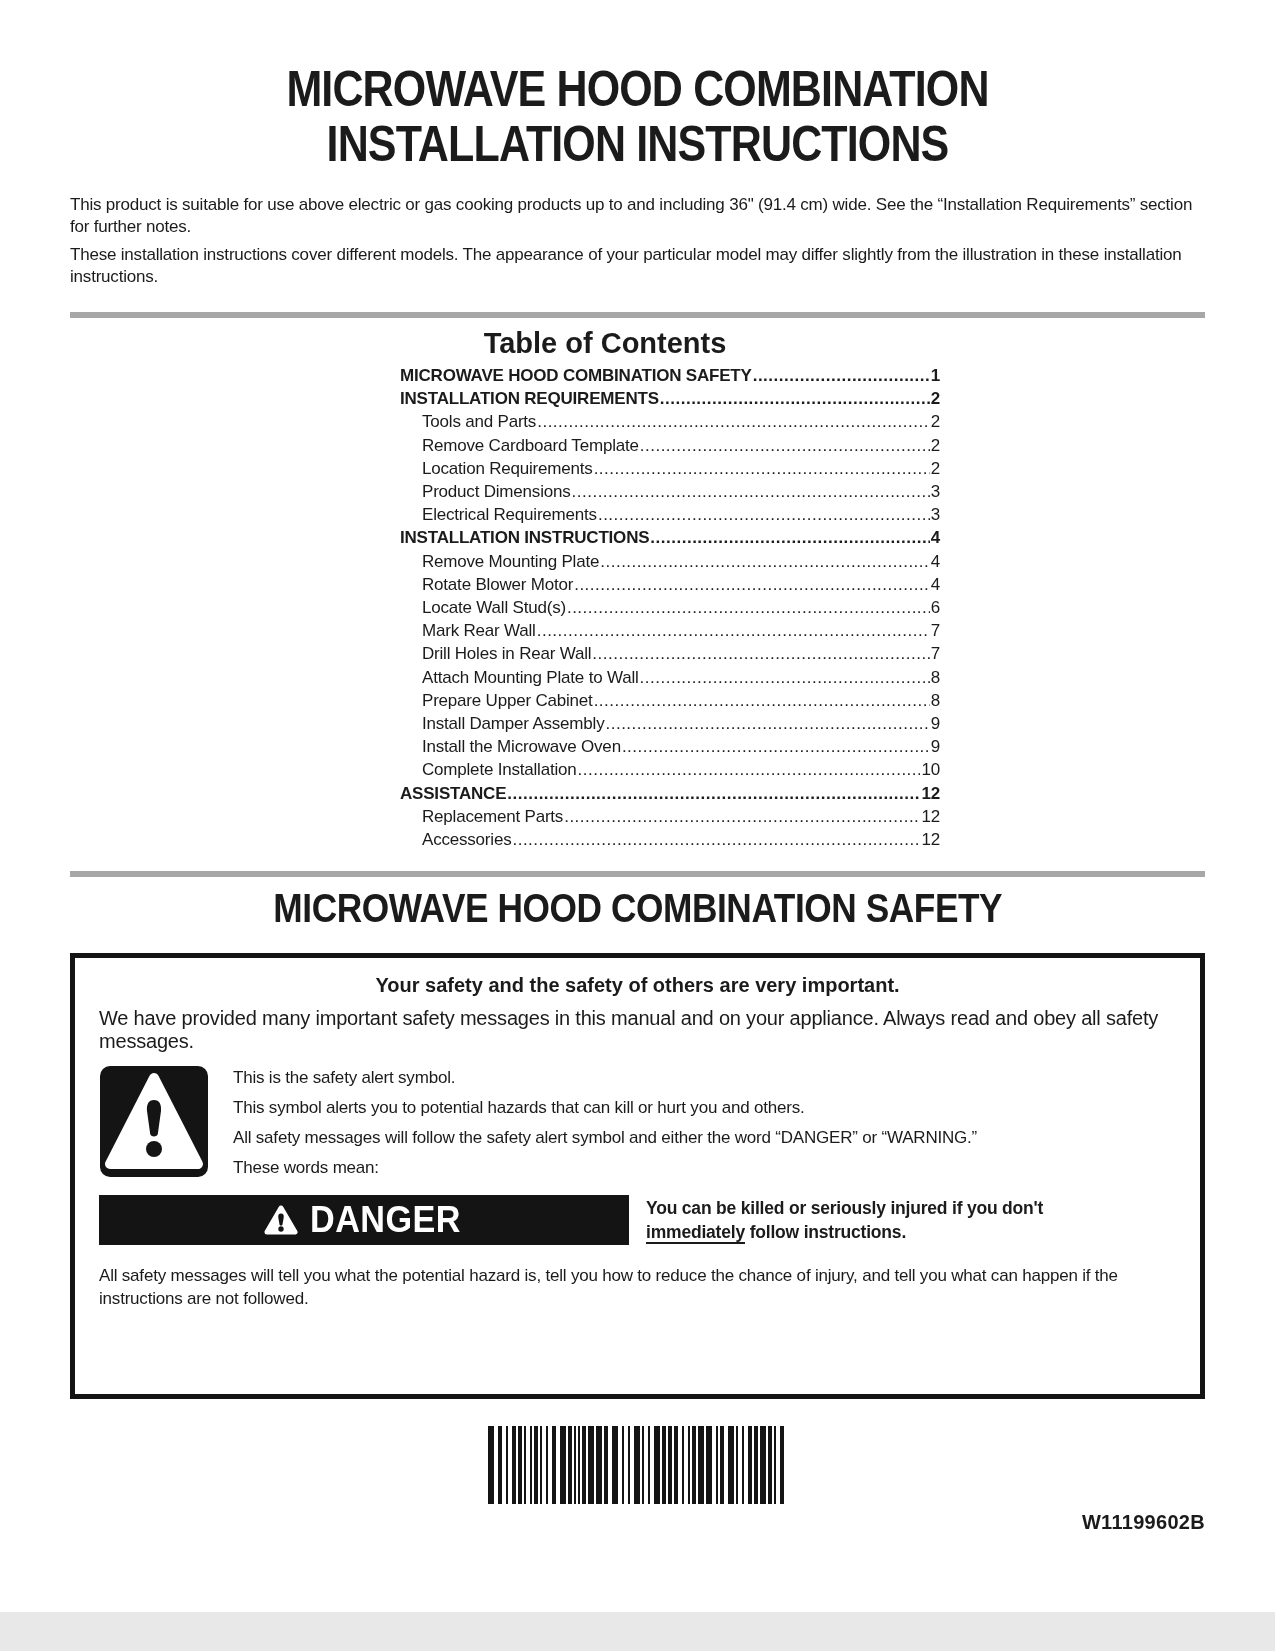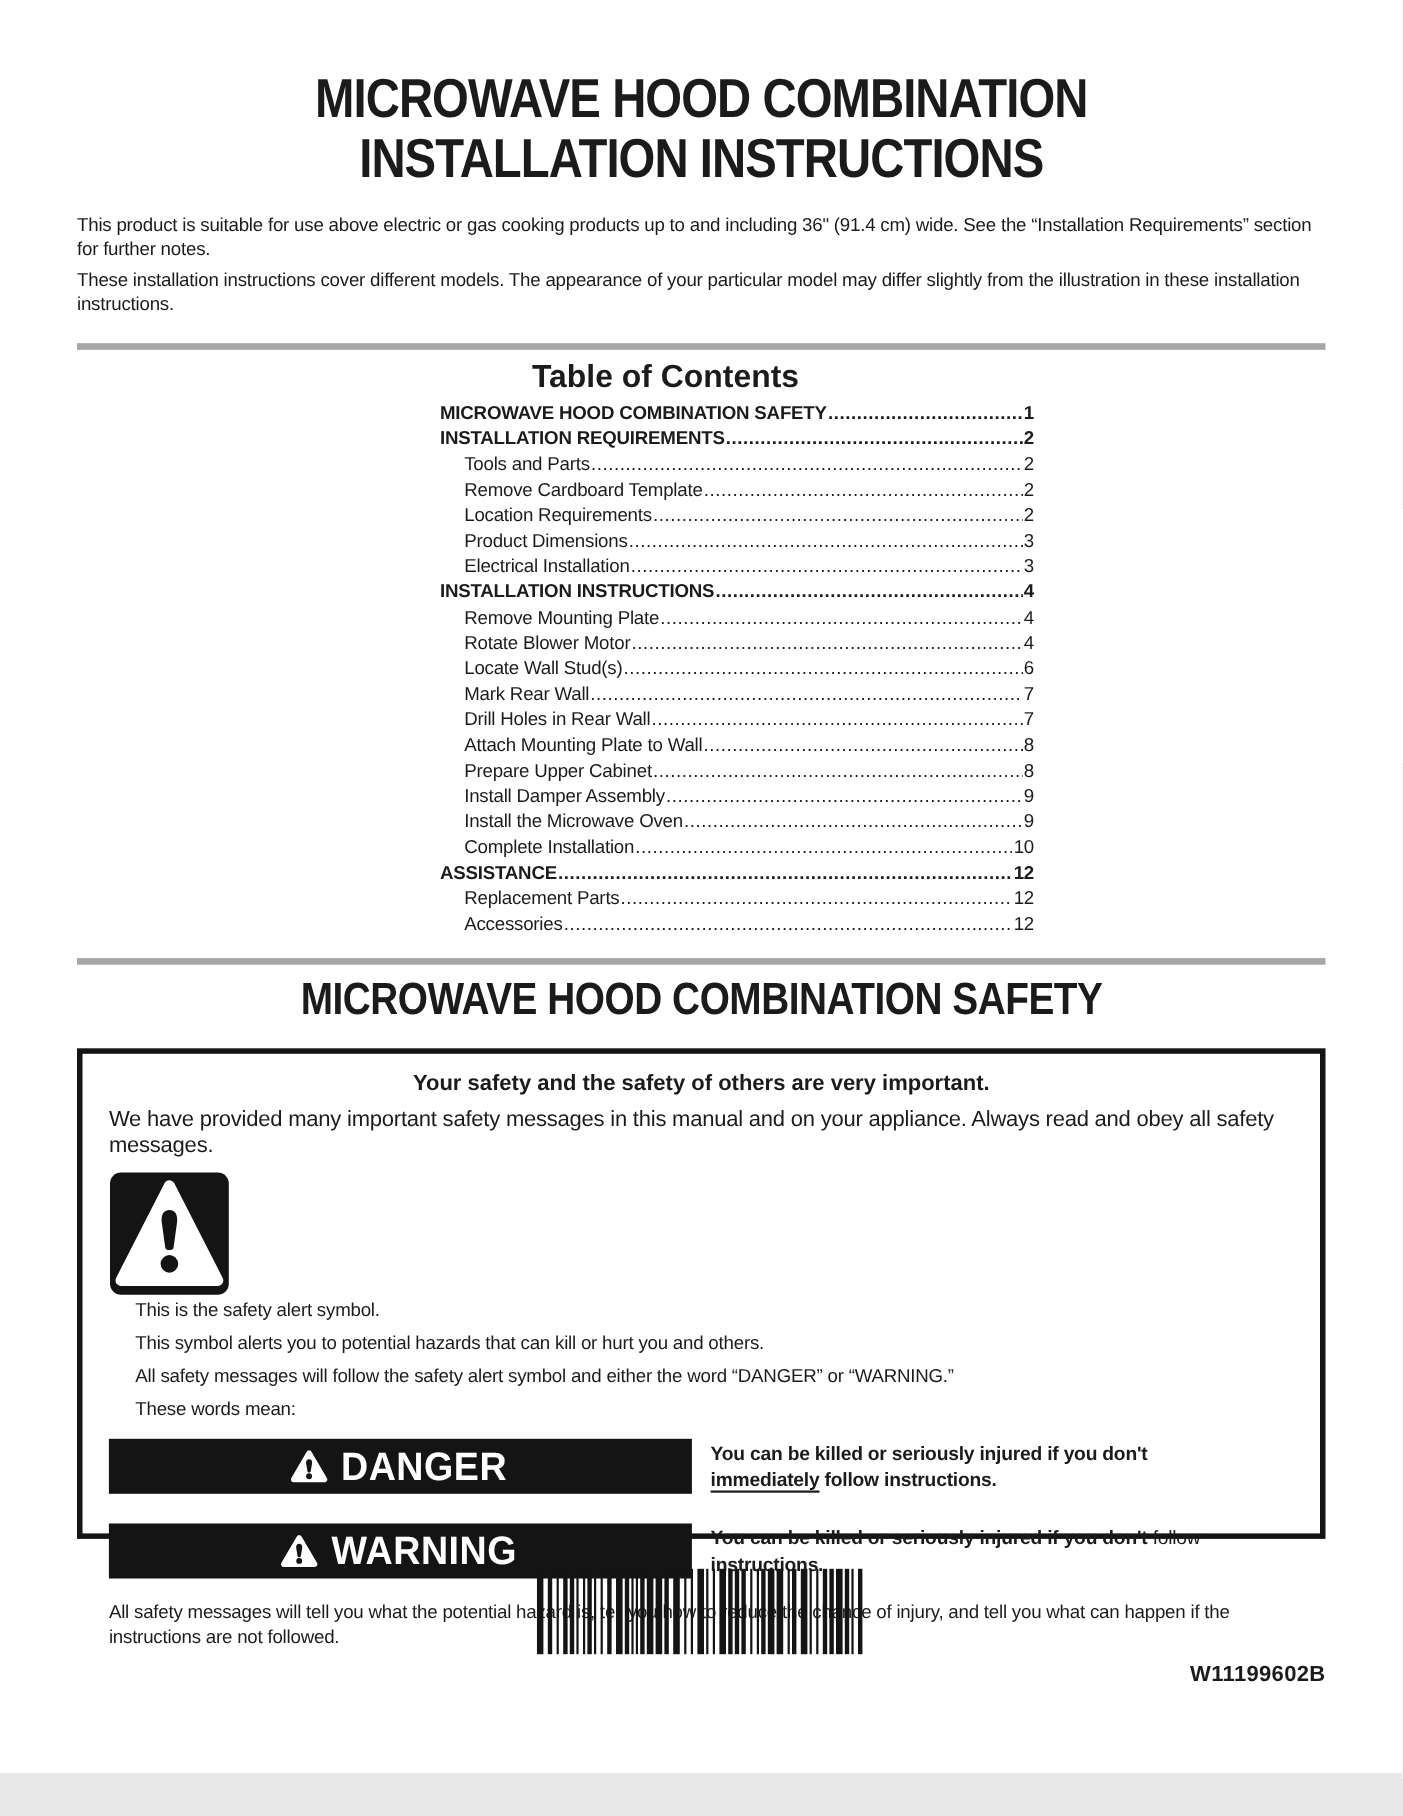--- a/index.html
+++ b/index.html
@@ -69,21 +69,21 @@
   
   .safety-box {
     margin-top: 22px;
     border: 5px solid #141414;
     padding: 14px 24px 10px 24px;
     height: 446px;
   }
   .important-line { text-align: center; font-size: 20px; font-weight: 700; line-height: 26px; }
   .safety-intro { margin-top: 9px; font-size: 20px; line-height: 23px; letter-spacing: -0.2px; }
 
-  .symbol-row { margin-top: 12px; display: flex; align-items: flex-start; flex-direction: column; }
+  .symbol-row { margin-top: 12px; display: flex; align-items: flex-start; }
   .alert-symbol { flex: 0 0 auto; }
   .symbol-text { margin-left: 24px; margin-top: 2px; }
   .symbol-text p { font-size: 17px; line-height: 22px; letter-spacing: -0.2px; }
   .symbol-text p + p { margin-top: 8px; }
 
   .sign-row { display: flex; align-items: flex-start; }
   .sign-row.danger { margin-top: 16px; }
   .sign-row.warning { margin-top: 27px; }
   .sign-box {
     flex: 0 0 auto;
@@ -166,21 +166,21 @@
           <span class="toc-page">2</span>
         </div>
 
         <div class="toc-row indent">
           <span class="toc-label">Product Dimensions</span>
           <span class="toc-dots"></span>
           <span class="toc-page">3</span>
         </div>
 
         <div class="toc-row indent">
-          <span class="toc-label">Electrical Installation</span>
+          <span class="toc-label">Electrical Requirements</span>
           <span class="toc-dots"></span>
           <span class="toc-page">3</span>
         </div>
 
         <div class="toc-row bold">
           <span class="toc-label">INSTALLATION INSTRUCTIONS</span>
           <span class="toc-dots"></span>
           <span class="toc-page">4</span>
         </div>
 
@@ -296,31 +296,20 @@
           <svg width="36" height="32" viewBox="0 0 36 32" aria-hidden="true">
             <path d="M18 4 L32 28 L4 28 Z" fill="#ffffff" stroke="#ffffff" stroke-width="5" stroke-linejoin="round"></path>
             <path d="M18 9.5 C20.2 9.5 21 11 20.7 13.4 L19.5 20.6 C19.3 22.1 16.7 22.1 16.5 20.6 L15.3 13.4 C15 11 15.8 9.5 18 9.5 Z" fill="#141414"></path>
             <circle cx="18" cy="25" r="2.7" fill="#141414"></circle>
           </svg>
           <span class="sign-label">DANGER</span>
         </div>
         <p class="sign-text"><span>You can be killed or seriously injured if you don't </span><span class="ul">immediately</span><span> follow instructions.</span></p>
       </div>
 
-      <div class="sign-row warning">
-        <div class="sign-box">
-          <svg width="36" height="32" viewBox="0 0 36 32" aria-hidden="true">
-            <path d="M18 4 L32 28 L4 28 Z" fill="#ffffff" stroke="#ffffff" stroke-width="5" stroke-linejoin="round"></path>
-            <path d="M18 9.5 C20.2 9.5 21 11 20.7 13.4 L19.5 20.6 C19.3 22.1 16.7 22.1 16.5 20.6 L15.3 13.4 C15 11 15.8 9.5 18 9.5 Z" fill="#141414"></path>
-            <circle cx="18" cy="25" r="2.7" fill="#141414"></circle>
-          </svg>
-          <span class="sign-label">WARNING</span>
-        </div>
-        <p class="sign-text"><span>You can be killed or seriously injured if you don't </span><span class="regular">follow</span><span> instructions.</span></p>
-      </div>
 
       <p class="safety-footer">All safety messages will tell you what the potential hazard is, tell you how to reduce the chance of injury, and tell you what can happen if the instructions are not followed.</p>
     </div>
 
     <div class="barcode-wrap">
       <div class="barcode" id="barcode">
           <div class="bar" style="width: 6px; margin-right: 4px;"></div>
           <div class="bar" style="width: 4px; margin-right: 4px;"></div>
           <div class="bar" style="width: 2px; margin-right: 4px;"></div>
           <div class="bar" style="width: 4px; margin-right: 2px;"></div>

